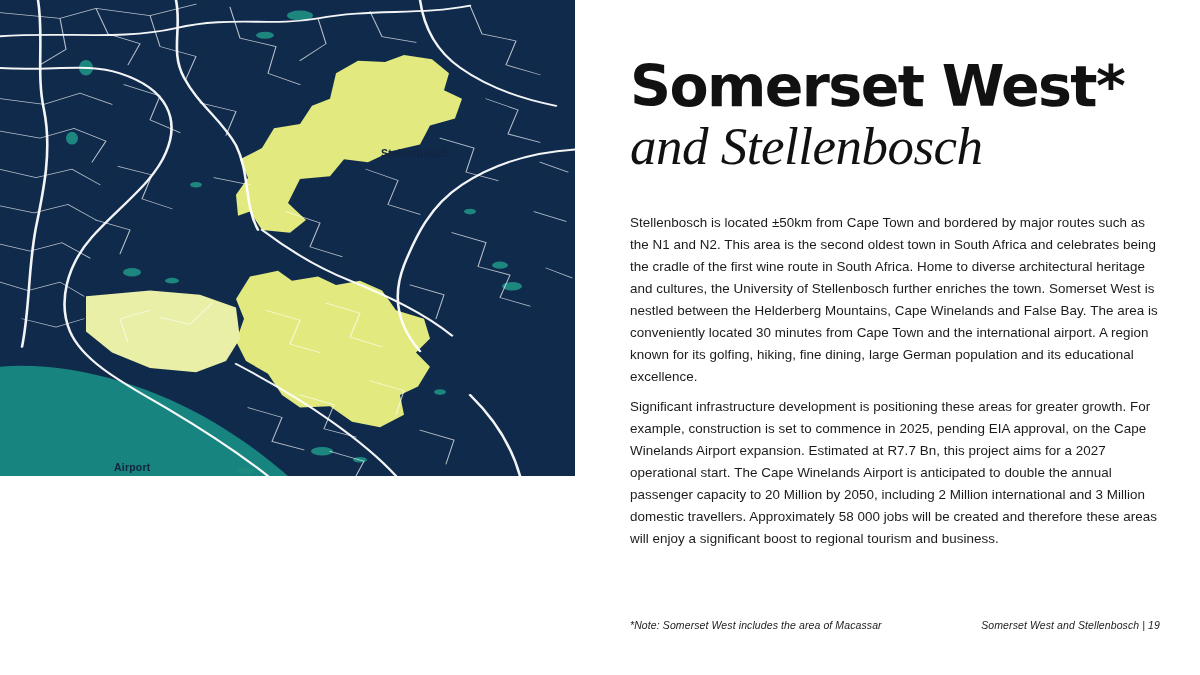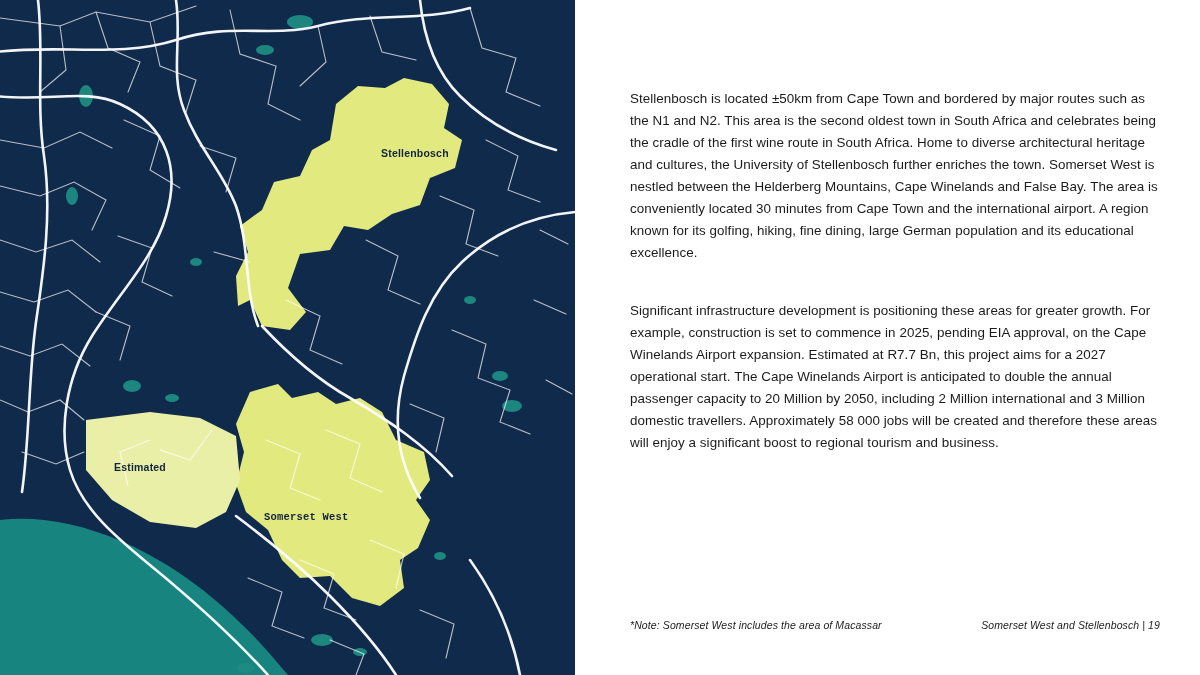--- a/index.html
+++ b/index.html
@@ -12,21 +12,21 @@
   .page {
     position: relative;
     width: 1200px; height: 675px;
     display: flex;
     background: #ffffff;
   }
 
   
   .map-panel {
     position: relative;
-    width: 575px; height: 675px;
+    width: 575px; height: 476px;
     background: #84cc16;
     overflow: hidden;
     flex: 0 0 575px;
   }
   .map-svg { position: absolute; inset: 0; width: 100%; height: 100%; display: block; }
 
   .map-label {
     position: absolute;
     color: #13243f;
     font-size: 10.5px;
@@ -67,21 +67,21 @@
     margin-top: 2px;
   }
 
   .body-copy { margin-top: 36px; width: 530px; }
   .body-copy p {
     font-size: 13.4px;
     line-height: 22px;
     color: #1b1b1b;
     letter-spacing: 0.05px;
   }
-  .body-copy p + p { margin-top: 36px; }
+  .body-copy p + p { margin-top: 8px; }
 
   .footer-row {
     position: absolute;
     left: 55px; right: 48px;
     bottom: 44px;
     display: flex;
     justify-content: space-between;
     align-items: center;
   }
   .footnote, .page-ref {
@@ -186,26 +186,30 @@
           <path d="M420 610 L454 624 L446 658"></path>
           <path d="M330 640 L364 654 L356 675"></path>
           <path d="M540 230 L568 244"></path>
           <path d="M534 300 L566 314"></path>
           <path d="M546 380 L572 394"></path>
         </g>
       </g>
     </svg>
 
     <span class="map-label lbl-stellenbosch">Stellenbosch</span>
-    <span class="map-label lbl-macassar">Estimated</span>
+    <span class="map-label lbl-macassar">Airport</span>
     <span class="map-label lbl-somerset">Somerset West</span>
   </div>
 
   <div class="content">
 
+    <div class="title-block">
+      <div class="title-main">Somerset West*</div>
+      <div class="title-sub">and Stellenbosch</div>
+    </div>
 
     <div class="body-copy">
       <p>Stellenbosch is located ±50km from Cape Town and bordered by major routes such as the N1 and N2. This area is the second oldest town in South Africa and celebrates being the cradle of the first wine route in South Africa. Home to diverse architectural heritage and cultures, the University of Stellenbosch further enriches the town. Somerset West is nestled between the Helderberg Mountains, Cape Winelands and False Bay. The area is conveniently located 30 minutes from Cape Town and the international airport. A region known for its golfing, hiking, fine dining, large German population and its educational excellence.</p>
       <p>Significant infrastructure development is positioning these areas for greater growth. For example, construction is set to commence in 2025, pending EIA approval, on the Cape Winelands Airport expansion. Estimated at R7.7 Bn, this project aims for a 2027 operational start. The Cape Winelands Airport is anticipated to double the annual passenger capacity to 20 Million by 2050, including 2 Million international and 3 Million domestic travellers. Approximately 58 000 jobs will be created and therefore these areas will enjoy a significant boost to regional tourism and business.</p>
     </div>
 
     <div class="footer-row">
       <span class="footnote">*Note: Somerset West includes the area of Macassar</span>
       <span class="page-ref">Somerset West and Stellenbosch  |  19</span>
     </div>

